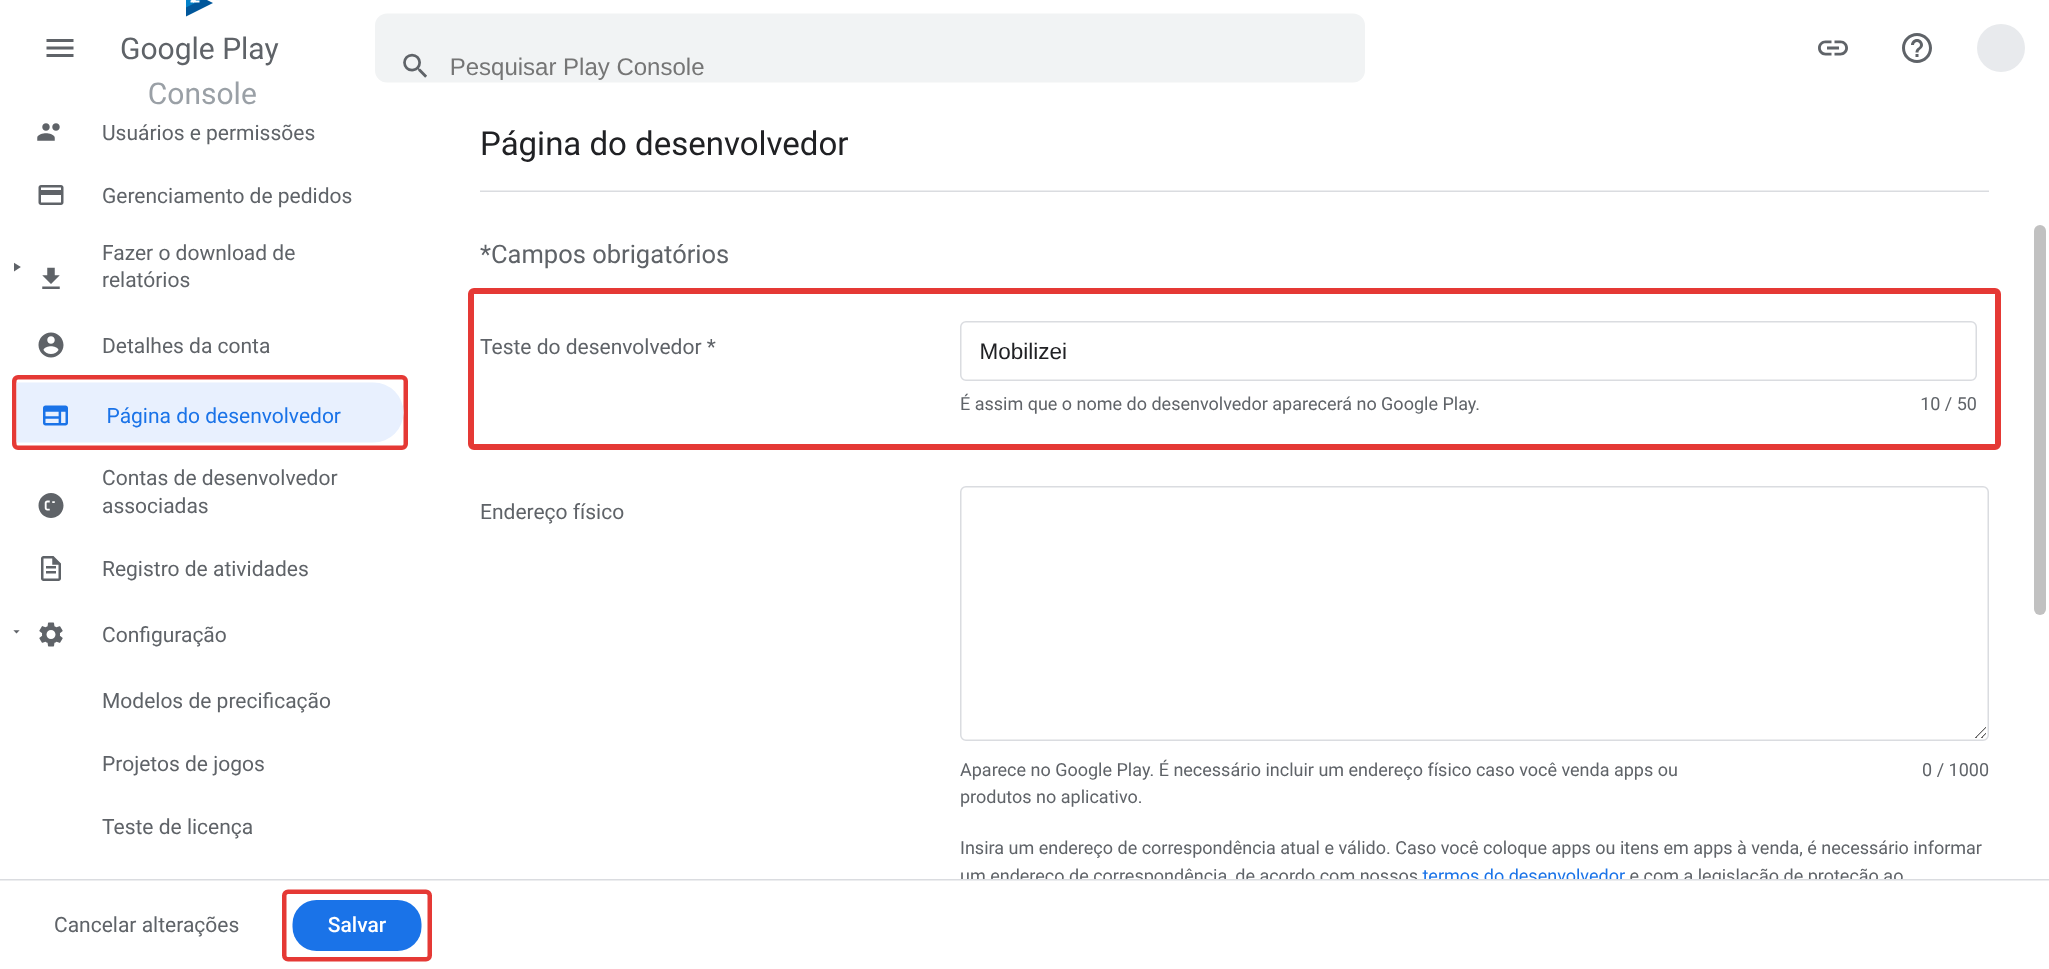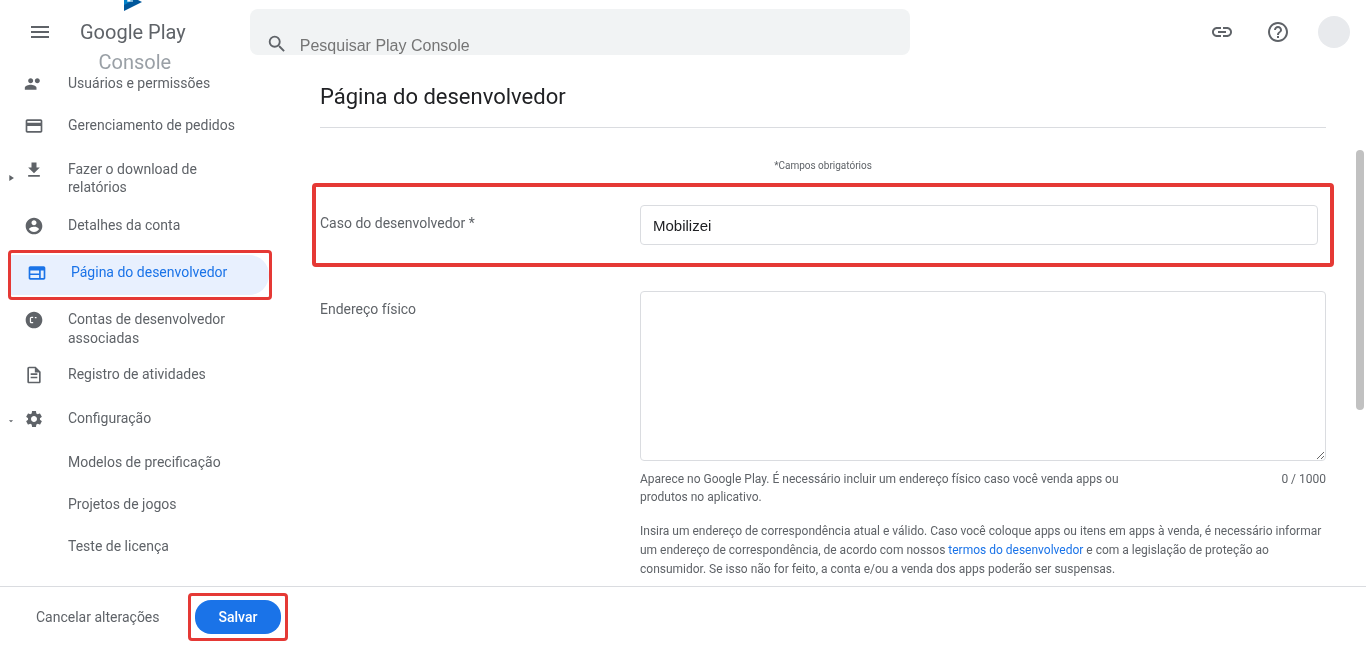--- a/index.html
+++ b/index.html
@@ -14,34 +14,34 @@
 .search-wrap { flex: 1; max-width: 660px; height: 46px; background: #f1f3f4; border-radius: 8px; display: flex; align-items: flex-end; padding: 0 16px; margin-left: 48px; }
 .search-wrap svg { color: #5f6368; margin-right: 12px; }
 .search-input { border: none; background: transparent; outline: none; font-size: 16px; color: #5f6368; flex: 1; }
 .topbar-right { margin-left: auto; display: flex; align-items: center; gap: 16px; }
 .topbar-icon { width: 40px; height: 40px; display: flex; align-items: center; justify-content: center; border-radius: 50%; cursor: pointer; color: #5f6368; }
 .avatar { width: 32px; height: 32px; border-radius: 50%; background: #e8eaed; margin-left: 4px; }
 
 .body-wrap { display: flex; height: calc(100vh - 64px - 60px); }
 
 .sidebar { width: 280px; padding: 0 8px; overflow-y: auto; }
-.side-item { display: flex; align-items: flex-start; padding: 8px 16px; border-radius: 0 24px 24px 0; cursor: pointer; color: #5f6368; gap: 24px; min-height: 40px; margin: 2px 0; }
+.side-item { display: flex; align-items: flex-end; padding: 8px 16px; border-radius: 0 24px 24px 0; cursor: pointer; color: #5f6368; gap: 24px; min-height: 40px; margin: 2px 0; }
 .side-item.active { background: #e8f0fe; color: #1a73e8; }
 .side-item.active .side-label { color: #1a73e8; }
 .side-item-wrap { position: relative; }
 .side-item-wrap.highlighted { border: 3px solid #e53935; border-radius: 4px; }
 .side-icon { width: 20px; height: 20px; flex-shrink: 0; display: flex; align-items: center; justify-content: center; }
 .side-label { font-size: 14px; color: #5f6368; line-height: 1.3; }
 .side-item.sub { padding-left: 60px; }
 .side-expand { width: 12px; position: absolute; left: -2px; color: #5f6368; display: flex; align-items: center; }
 .side-item-outer { display: flex; align-items: center; position: relative; }
 
 .main { flex: 1; padding: 0 40px 0 40px; overflow-y: auto; position: relative; }
 .page-title { font-size: 22px; color: #202124; padding: 20px 0 18px 0; border-bottom: 1px solid #dadce0; margin-bottom: 32px; font-weight: 400; }
-.req-note { font-size: 10px; color: #5f6368; margin-bottom: 12px; text-align: center; }
+.req-note { font-size: 17px; color: #5f6368; margin-bottom: 12px; }
 
 .form-row { display: flex; gap: 40px; margin-bottom: 24px; align-items: flex-start; }
 .form-row.highlighted { border: 4px solid #e53935; border-radius: 4px; padding: 18px 12px 18px 4px; margin-left: -8px; margin-right: -8px; }
 .form-label { width: 280px; font-size: 14px; color: #5f6368; padding-top: 10px; flex-shrink: 0; }
 .form-field { flex: 1; }
 .text-input { width: 100%; height: 40px; border: 1px solid #dadce0; border-radius: 4px; padding: 0 12px; font-size: 15px; color: #202124; outline: none; }
 .textarea-input { width: 100%; height: 170px; border: 1px solid #dadce0; border-radius: 4px; padding: 10px 12px; font-size: 15px; color: #202124; outline: none; resize: both; font-family: inherit; }
 .field-hint { display: flex; justify-content: space-between; font-size: 12px; color: #5f6368; margin-top: 6px; line-height: 1.5; }
 .field-hint-text { max-width: 500px; }
 .desc-text { font-size: 12px; color: #5f6368; margin-top: 16px; line-height: 1.6; }
@@ -194,23 +194,27 @@
     <div class="side-item sub">
       <span class="side-label">Teste de licença</span>
     </div>
   </div>
 
   <div class="main">
     <h1 class="page-title">Página do desenvolvedor</h1>
     <div class="req-note">*Campos obrigatórios</div>
 
     <div class="form-row highlighted">
-      <div class="form-label">Caso do desenvolvedor  *</div>
+      <div class="form-label">Teste do desenvolvedor  *</div>
       <div class="form-field">
         <input class="text-input" value="Mobilizei" style="">
+        <div class="field-hint">
+          <span class="field-hint-text">É assim que o nome do desenvolvedor aparecerá no Google Play.</span>
+          <span>10 / 50</span>
+        </div>
       </div>
     </div>
 
     <div class="form-row">
       <div class="form-label">Endereço físico</div>
       <div class="form-field">
         <textarea class="textarea-input" style=""></textarea>
         <div class="field-hint">
           <span class="field-hint-text">Aparece no Google Play. É necessário incluir um endereço físico caso você venda apps ou produtos no aplicativo.</span>
           <span>0 / 1000</span>

